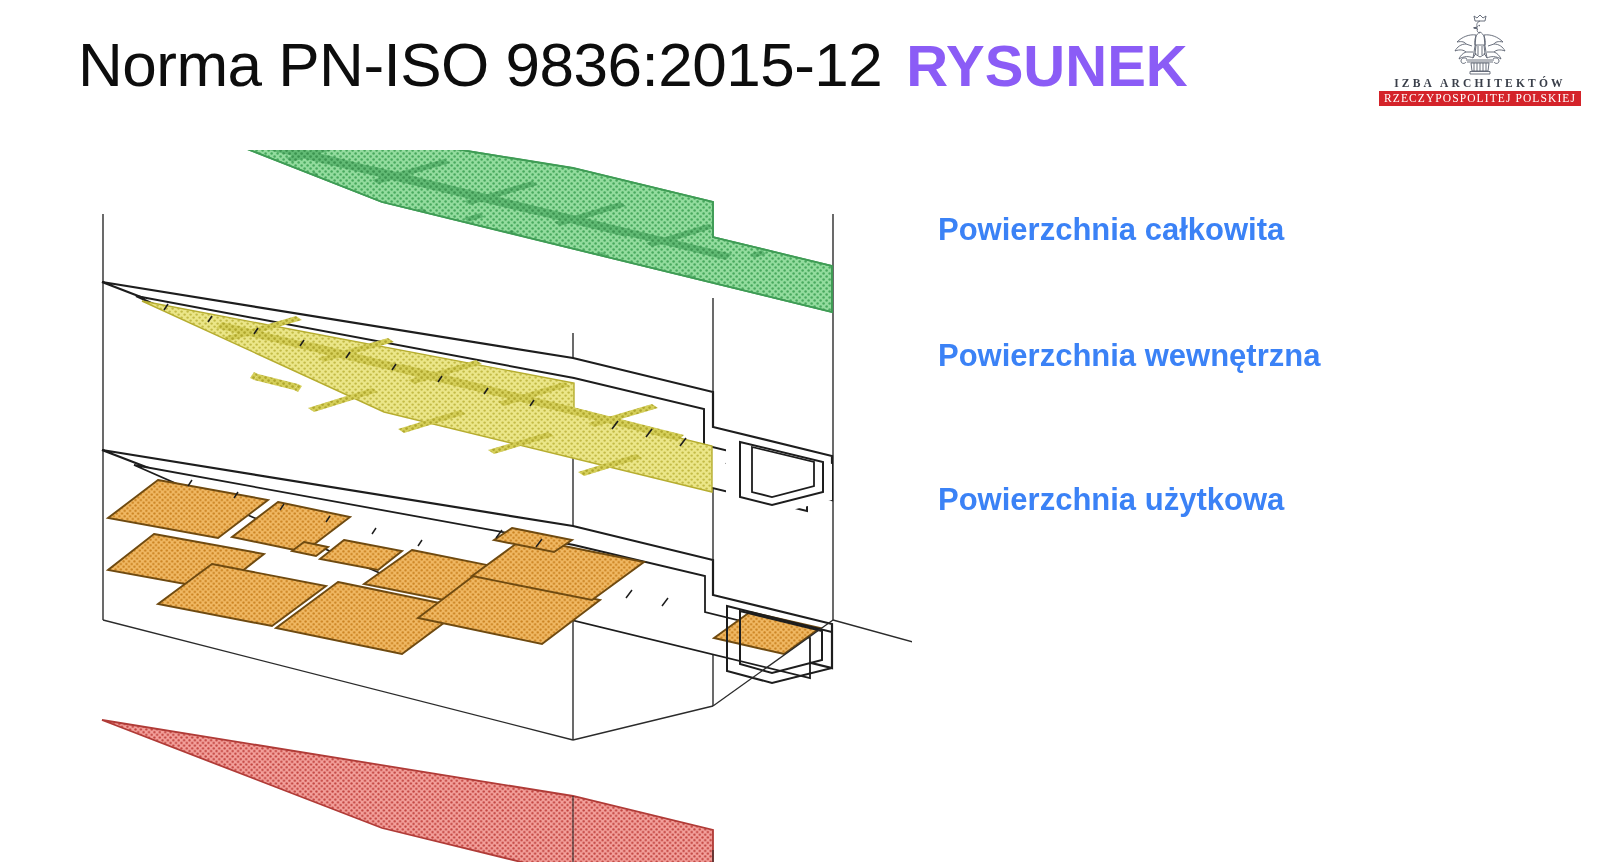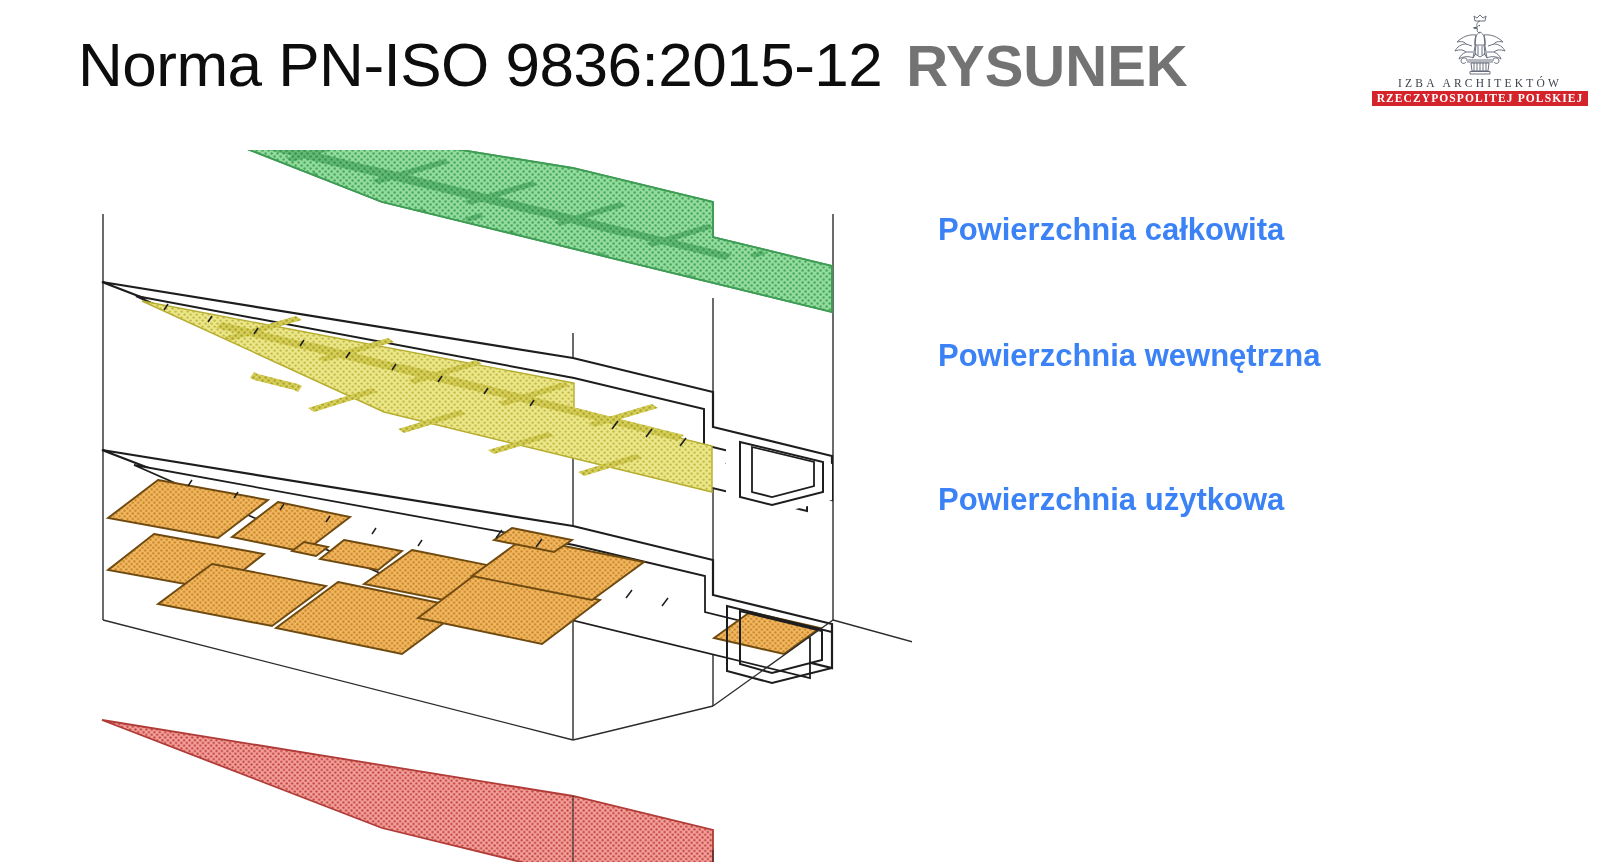--- a/index.html
+++ b/index.html
@@ -15,39 +15,39 @@
     position:absolute;left:78px;top:34px;
     display:flex;align-items:baseline;gap:24px;
     white-space:nowrap;
     justify-content:space-between;
   }
   .title-main{
     font-size:62px;font-weight:400;color:#0d0d0d;
     letter-spacing:-0.5px;line-height:1;
   }
   .title-strong{
-    font-size:58px;font-weight:700;color:#737373;
+    font-size:58px;font-weight:700;color:#8b5cf6;
     letter-spacing:0px;line-height:1;
   }
 
   
   .logo{
     position:absolute;left:1392px;top:14px;
     width:176px;height:96px;
     display:flex;flex-direction:column;align-items:center;justify-content:flex-start;
   }
   .logo-mark{width:70px;height:62px;display:block;}
   .logo-line1{
-    font-size:11.5px;font-weight:400;color:#3a3f4a;
+    font-size:11.5px;font-weight:700;color:#3a3f4a;
     letter-spacing:3.2px;margin-top:1px;white-space:nowrap;
     font-family:"Liberation Serif","DejaVu Serif",serif;
     text-align:right;
   }
   .logo-line2{
-    font-size:11.5px;font-weight:700;color:#ffffff;background:#d4232a;
+    font-size:11.5px;font-weight:400;color:#ffffff;background:#d4232a;
     letter-spacing:1.1px;padding:1px 5px 2px 5px;margin-top:2px;white-space:nowrap;
     font-family:"Liberation Serif","DejaVu Serif",serif;
   }
 
   
   .diagram{position:absolute;left:72px;top:150px;width:840px;height:712px;}
   .diagram svg{display:block;width:100%;height:100%;}
 
   
   .legend{position:absolute;left:938px;top:150px;width:560px;height:560px;}

